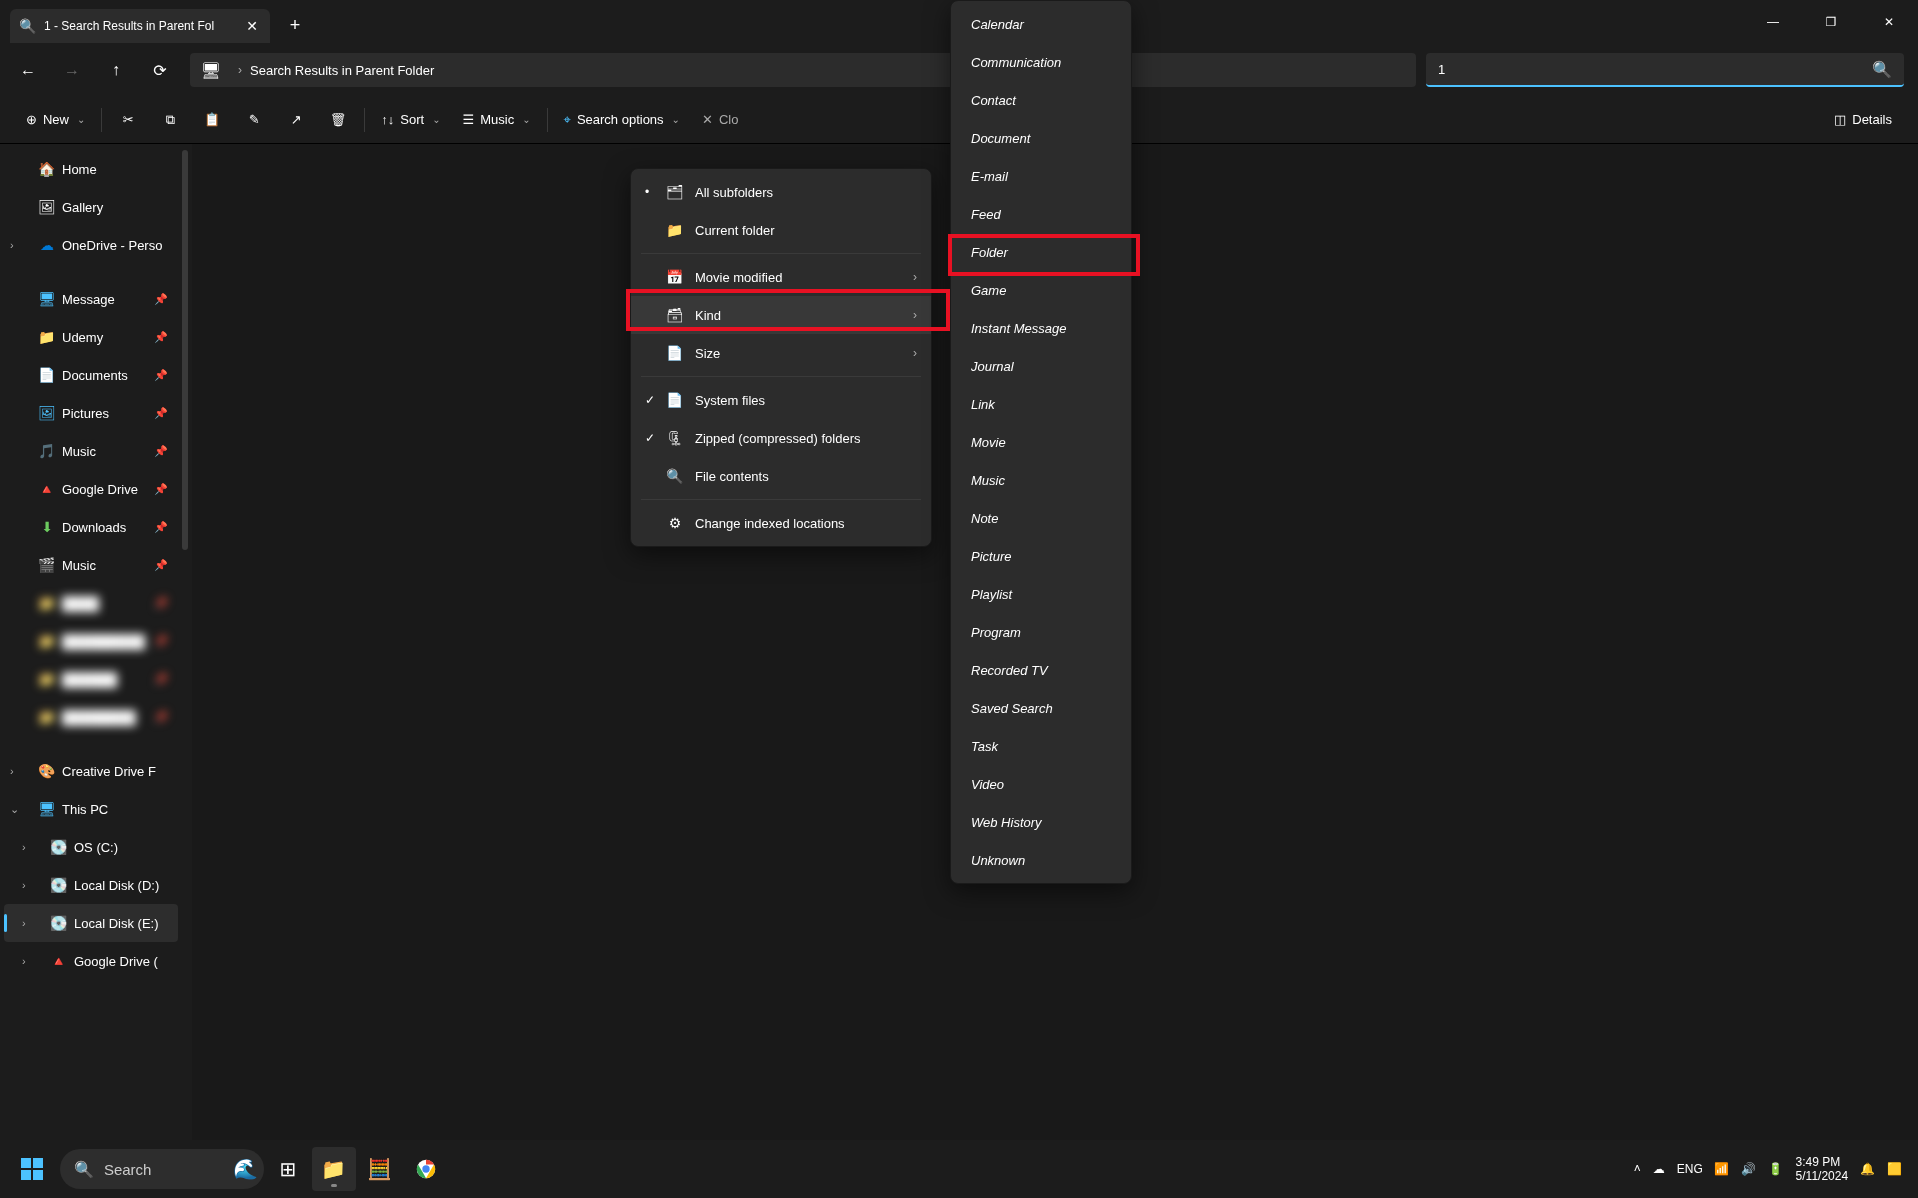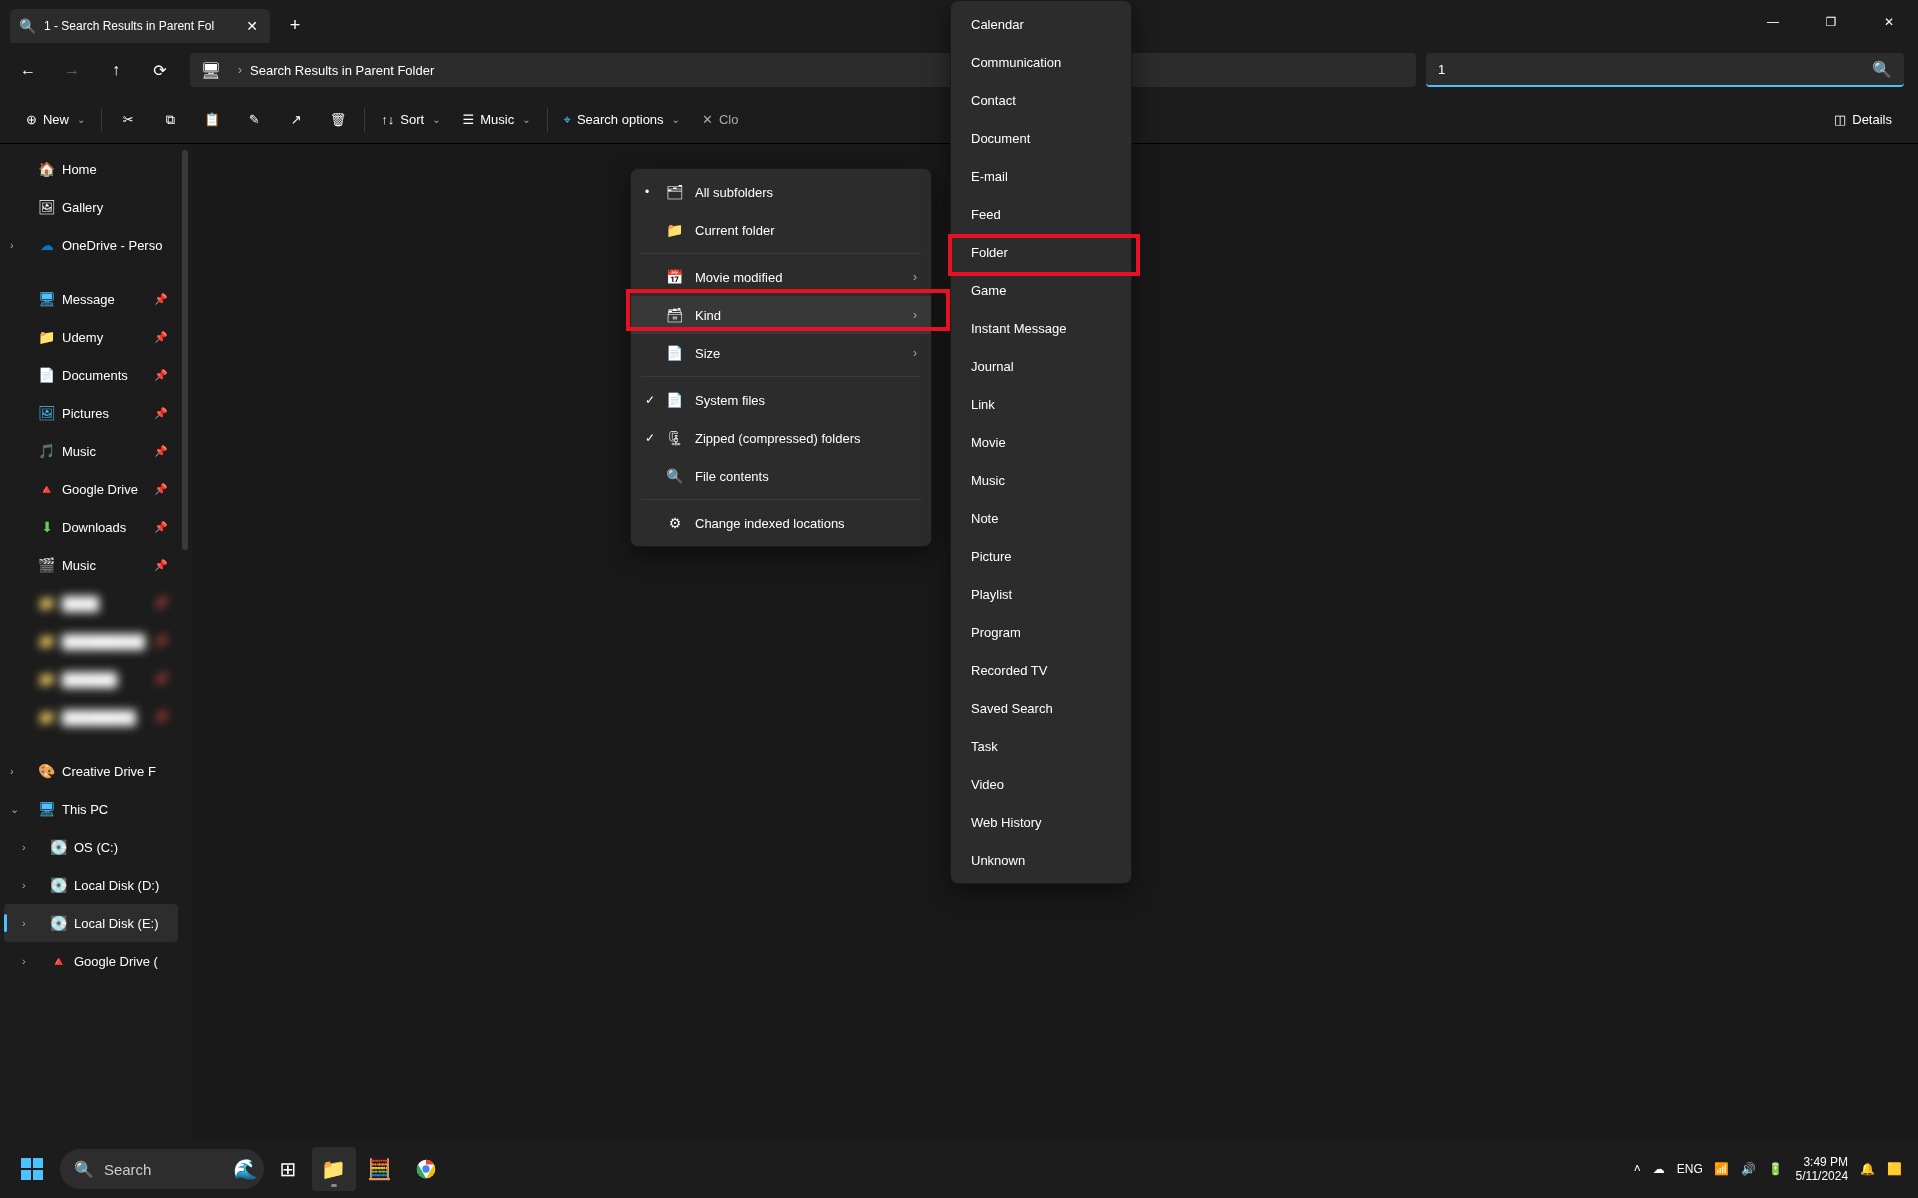--- a/index.html
+++ b/index.html
@@ -64,38 +64,38 @@
 .ctx-item:hover, .ctx-item.hover { background: #383838; }
 .ctx-check { position: absolute; left: 14px; font-size: 12px; color: #fff; }
 .ctx-icon { position: absolute; left: 14px; font-size: 14px; color: #fff; width: 20px; display: flex; justify-content: center; }
 .ctx-item.with-check .ctx-icon { left: 34px; }
 .ctx-item.with-check { padding-left: 64px; }
 .ctx-arrow { position: absolute; right: 14px; font-size: 12px; color: #aaa; }
 .ctx-sep { height: 1px; background: #3a3a3a; margin: 4px 10px; }
 
 
 .kind-menu { position: absolute; background: #2c2c2c; border: 1px solid #1a1a1a; border-radius: 8px; padding: 4px 0; box-shadow: 0 8px 24px rgba(0,0,0,.5); z-index: 20; }
-.kind-item { height: 38px; padding: 0 20px; display: flex; align-items: center; font-size: 13px; color: #fff; min-width: 180px; }
+.kind-item { height: 38px; padding: 0 20px; display: flex; align-items: center; font-size: 13px; color: #fff; min-width: 180px; font-style: italic; }
 
 
 .hl-red { position: absolute; border: 4px solid #e81123; z-index: 30; pointer-events: none; }
 
 
 .taskbar { position: absolute; left: 0; right: 0; bottom: 0; height: 58px; background: #1c1c1c; display: flex; align-items: center; padding: 0 8px; }
 .start-btn { width: 48px; height: 44px; display: flex; align-items: center; justify-content: center; border-radius: 4px; }
 .win-logo { display: grid; grid-template-columns: 1fr 1fr; grid-template-rows: 1fr 1fr; gap: 2px; width: 22px; height: 22px; }
 .win-logo div { background: #4cc2ff; }
 .task-search { width: 204px; height: 40px; background: #2d2d2d; border-radius: 20px; display: flex; align-items: center; padding: 0 14px; gap: 10px; margin-left: 4px; position: relative; }
 .task-search-text { font-size: 15px; color: #ccc; }
 .task-icon { width: 44px; height: 44px; display: flex; align-items: center; justify-content: center; font-size: 20px; margin-left: 2px; border-radius: 4px; }
 .task-icon.active::after { content: ''; position: absolute; bottom: 4px; width: 6px; height: 3px; background: #888; border-radius: 2px; }
 .task-icon { position: relative; }
 .tray { margin-left: auto; display: flex; align-items: center; gap: 12px; padding-right: 8px; font-size: 12px; color: #fff; }
 .tray-item { display: flex; align-items: center; gap: 4px; }
-.tray-time { text-align: right; line-height: 1.2; }
+.tray-time { line-height: 1.2; }
 
 svg { display: block; }
 </style>
 </head>
 <body>
 
 <div class="titlebar">
   <div class="tab">
     <span class="tab-icon">🔍</span>
     <span class="tab-title">1 - Search Results in Parent Fol</span>

